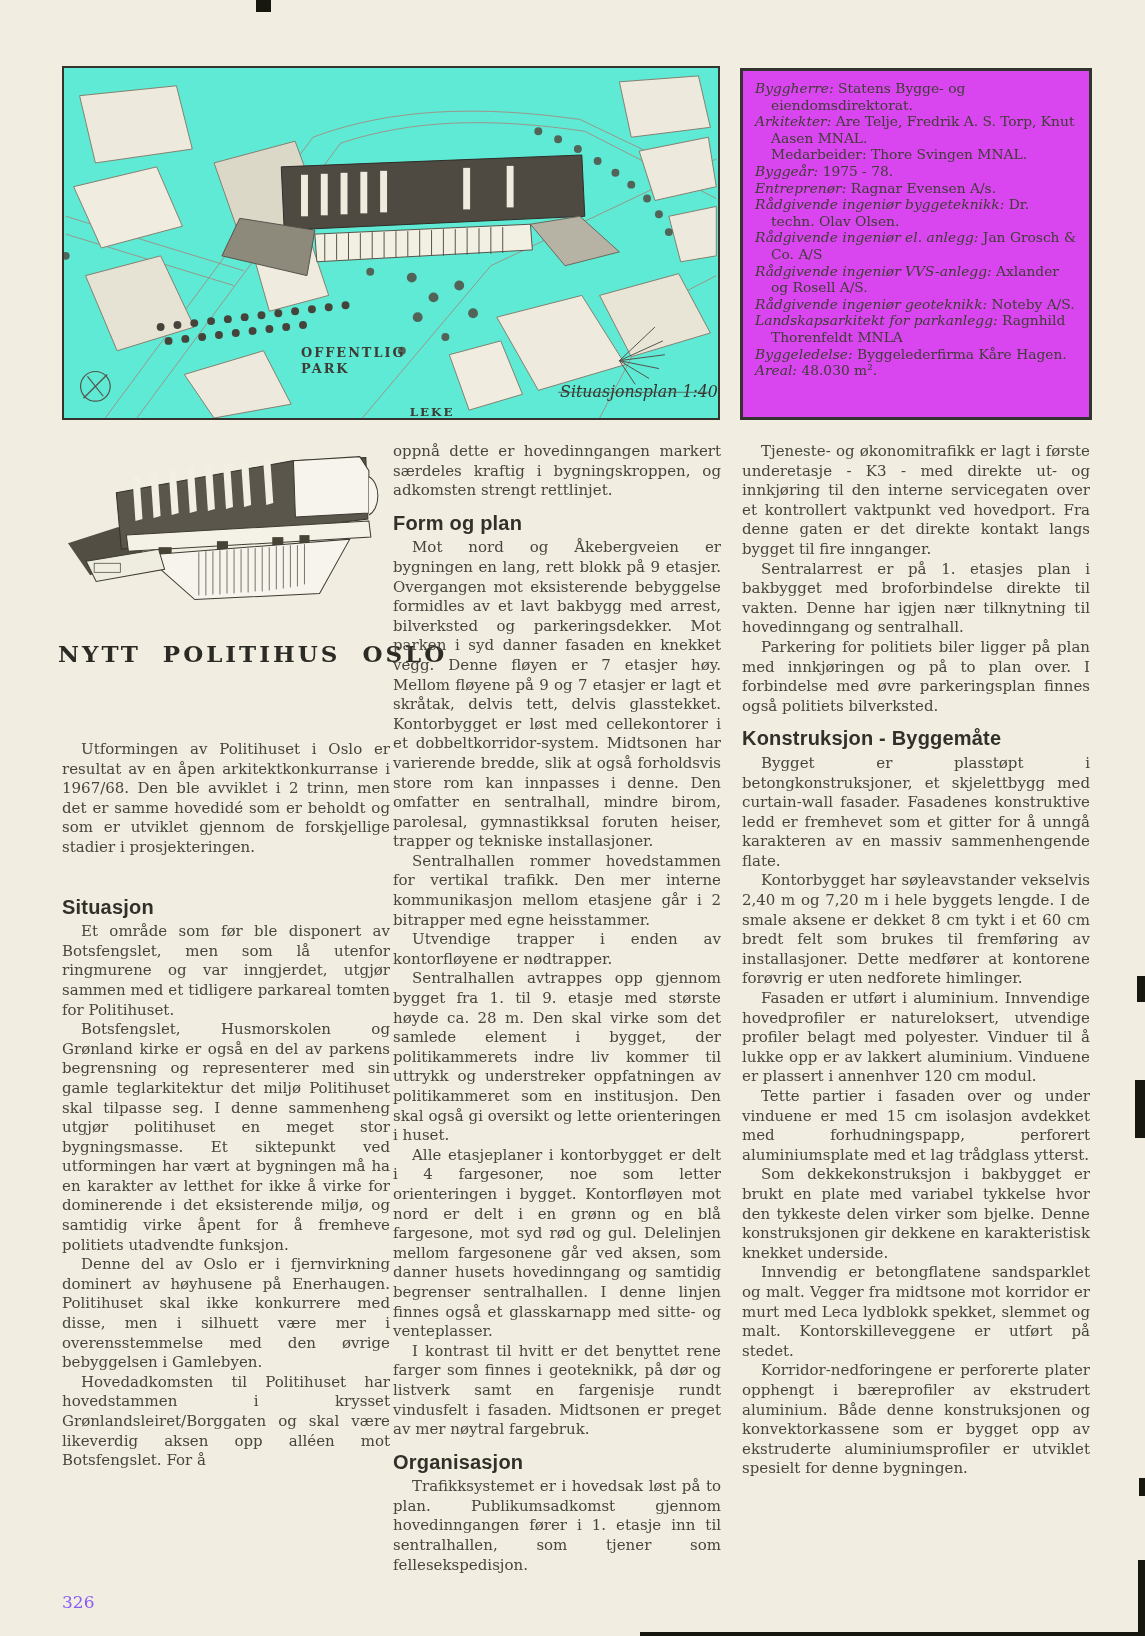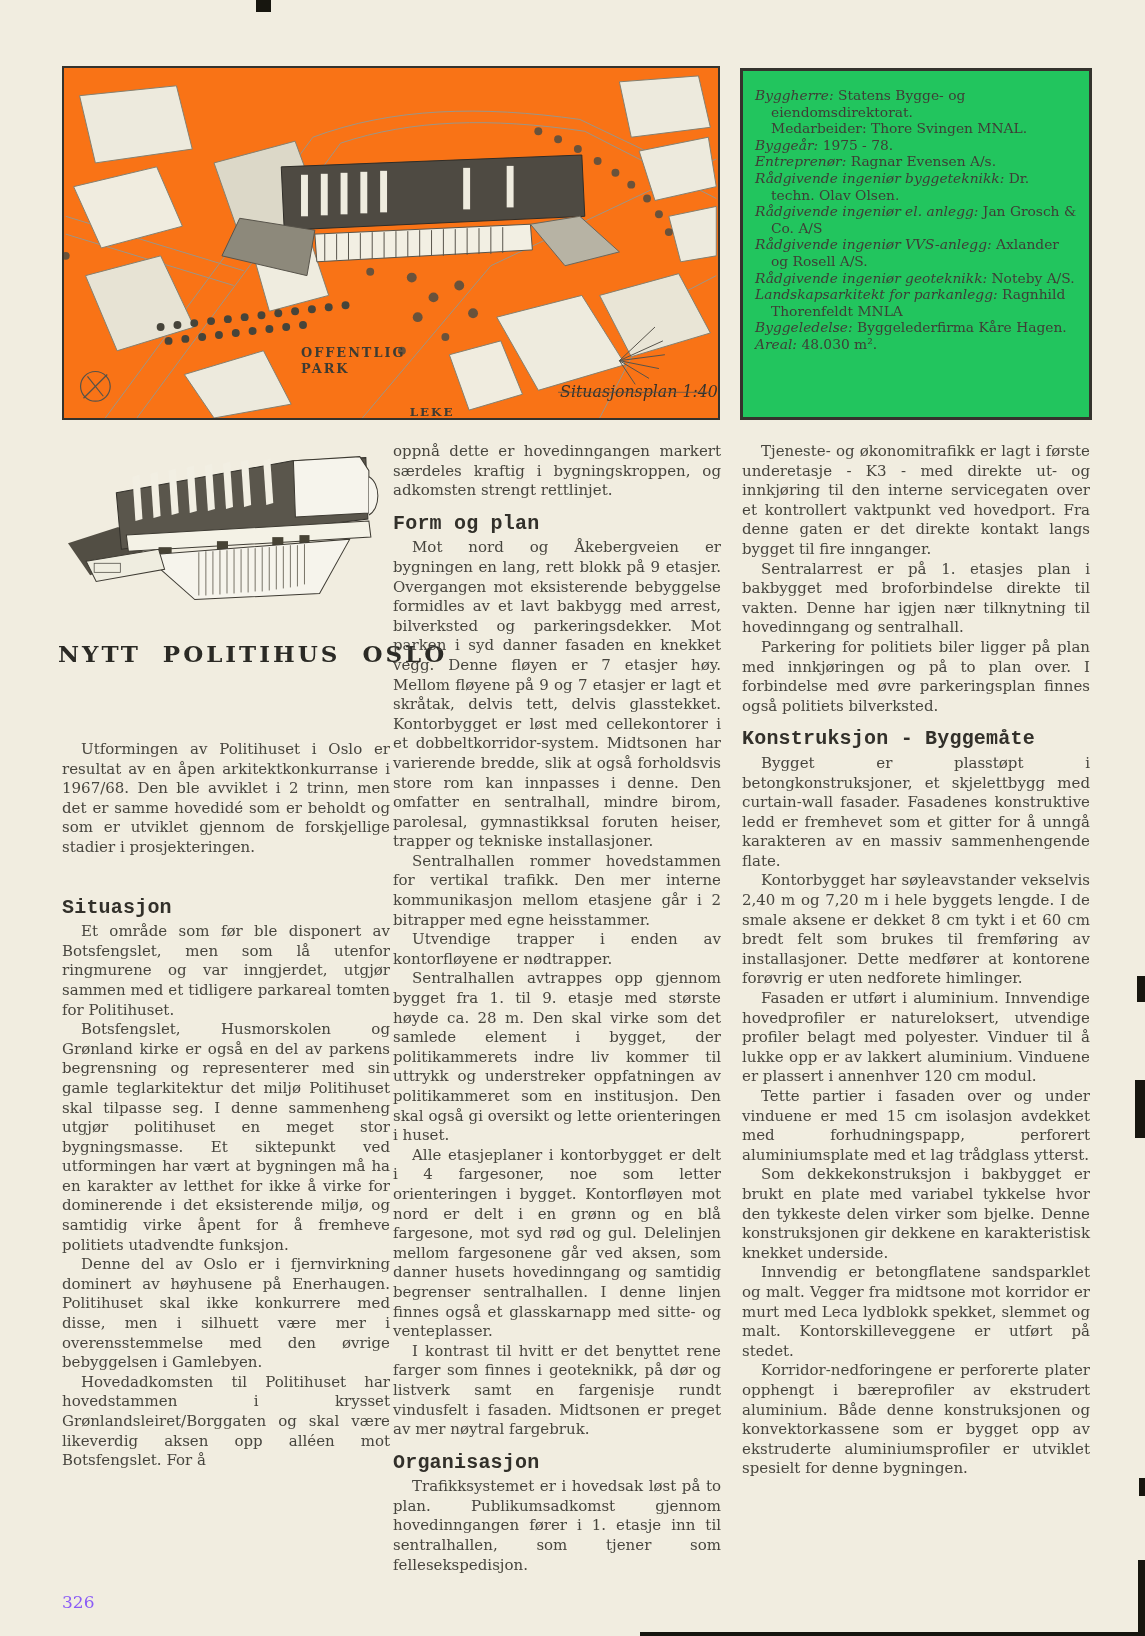--- a/index.html
+++ b/index.html
@@ -1,40 +1,40 @@
 <!DOCTYPE html>
 <html lang="no"><head>
 <meta charset="utf-8">
 <style>
   html,body{margin:0;padding:0;background:#d8d4c6;}
   .page{position:relative;width:1145px;height:1636px;background:#f1ede0;overflow:hidden;
         font-family:"DejaVu Serif", serif;color:#47453e;}
   
   .map-panel{position:absolute;left:62px;top:66px;width:658px;height:354px;
-             background:#f97316;border:2px solid #35332d;box-sizing:border-box;}
+             background:#5eead4;border:2px solid #35332d;box-sizing:border-box;}
   .map-panel svg{display:block;width:100%;height:100%;}
   .infobox{position:absolute;left:740px;top:68px;width:352px;height:352px;
-           border:3px solid #35332d;background:#22c55e;box-sizing:border-box;
-           padding:16px 12px;overflow:hidden;font-size:13.8px;line-height:16.6px;color:#3f3d36;}
+           border:3px solid #35332d;background:#d946ef;box-sizing:border-box;
+           padding:9px 12px;overflow:hidden;font-size:13.8px;line-height:16.6px;color:#3f3d36;}
   .entry{padding-left:16px;text-indent:-16px;}
   .entry.cont{text-indent:0;}
   .entry .lbl{font-style:italic;}
   .drawing{position:absolute;left:66px;top:430px;width:324px;height:174px;}
   .drawing svg{display:block;width:100%;height:100%;}
   .title{position:absolute;left:58px;top:640px;width:336px;text-align:center;
          font-family:"DejaVu Serif",serif;font-weight:bold;font-size:23px;
          letter-spacing:3px;word-spacing:11px;color:#2b2a25;white-space:nowrap;}
   
   .col{position:absolute;text-align:justify;font-size:15px;line-height:19.6px;}
   .col1{left:62px;top:740px;width:328px;}
   .col2{left:393px;top:442px;width:328px;}
   .col3{left:742px;top:442px;width:348px;}
   .col p{margin:0;text-indent:19px;}
   .col p.noindent{text-indent:0;}
-  .col h3{font-family:Liberation Mono, monospace;font-weight:bold;font-size:20px;
+  .col h3{font-family:Liberation Sans, sans-serif;font-weight:bold;font-size:20px;
           color:#32302a;margin:13px 0 5px;text-align:left;letter-spacing:.2px;}
   .col h3.big-gap{margin-top:40px;}
   .pagenum{position:absolute;left:62px;top:1592px;font-size:17px;color:#8b5cf6;}
   
   .map-label{font-family:"DejaVu Serif",serif;font-weight:bold;fill:#3d3b33;}
   .map-caption{font-family:"DejaVu Serif",serif;font-style:italic;fill:#35332d;}
   
   .ink{position:absolute;background:#17160f;}
 </style>
 </head>
@@ -175,20 +175,21 @@
       <text class="map-label" x="238" y="292" font-size="13" letter-spacing="2">OFFENTLIG</text>
       <text class="map-label" x="238" y="308" font-size="13" letter-spacing="2">PARK</text>
       <text class="map-label" x="348" y="352" font-size="12" letter-spacing="2">LEKE</text>
       <text class="map-caption" x="500" y="333" font-size="16">Situasjonsplan 1:4000</text>
       <line x1="498" y1="328" x2="652" y2="328" stroke="#55524a" stroke-width="0.8"></line>
     </svg>
   </div>
 
   <div class="infobox">
     <div class="entry"><span class="lbl">Byggherre:</span> <span>Statens Bygge- og eiendomsdirektorat.</span></div>
+    <div class="entry"><span class="lbl">Arkitekter:</span> <span>Are Telje, Fredrik A. S. Torp, Knut Aasen MNAL.</span></div>
     <div class="entry cont" style="padding-left:16px;"><span>Medarbeider: Thore Svingen MNAL.</span></div>
     <div class="entry"><span class="lbl">Byggeår:</span> <span>1975 - 78.</span></div>
     <div class="entry"><span class="lbl">Entreprenør:</span> <span>Ragnar Evensen A/s.</span></div>
     <div class="entry"><span class="lbl">Rådgivende ingeniør byggeteknikk:</span> <span>Dr. techn. Olav Olsen.</span></div>
     <div class="entry"><span class="lbl">Rådgivende ingeniør el. anlegg:</span> <span>Jan Grosch &amp; Co. A/S</span></div>
     <div class="entry"><span class="lbl">Rådgivende ingeniør VVS-anlegg:</span> <span>Axlander og Rosell A/S.</span></div>
     <div class="entry"><span class="lbl">Rådgivende ingeniør geoteknikk:</span> <span>Noteby A/S.</span></div>
     <div class="entry"><span class="lbl">Landskapsarkitekt for parkanlegg:</span> <span>Ragnhild Thorenfeldt MNLA</span></div>
     <div class="entry"><span class="lbl">Byggeledelse:</span> <span>Byggelederfirma Kåre Hagen.</span></div>
     <div class="entry"><span class="lbl">Areal:</span> <span>48.030 m².</span></div>

